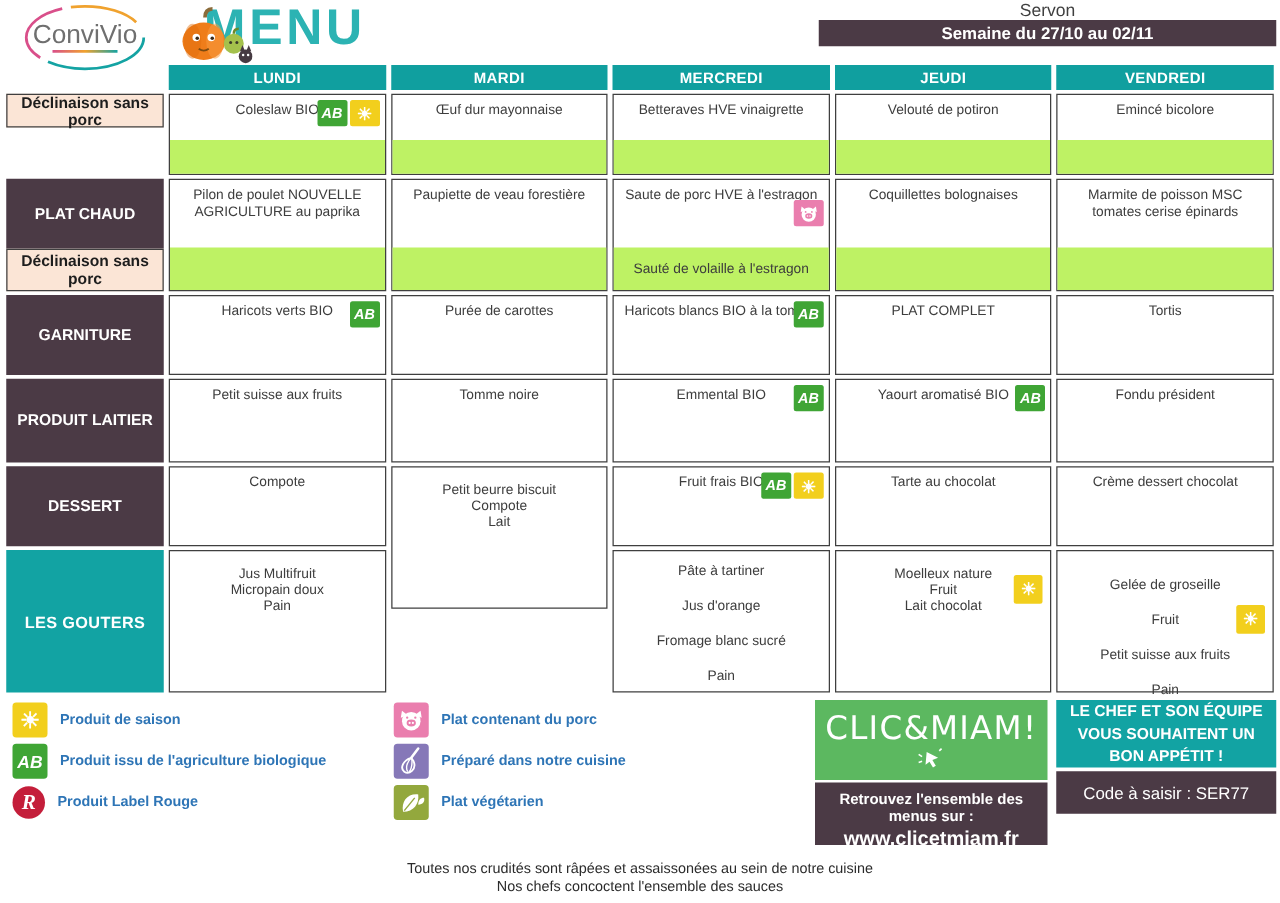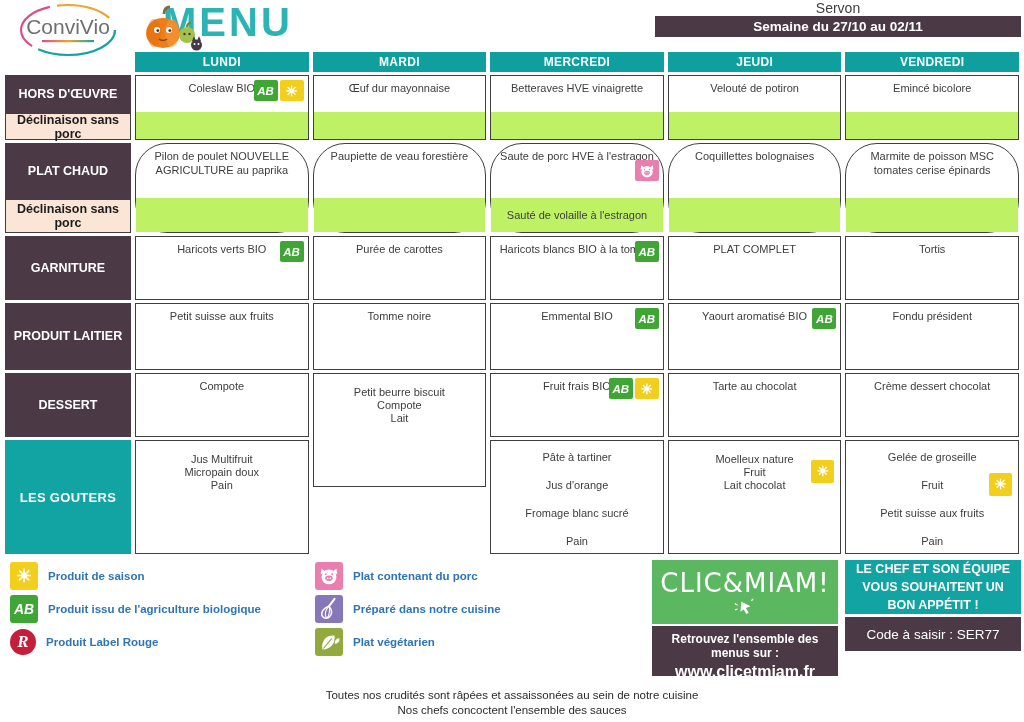--- a/index.html
+++ b/index.html
@@ -20,21 +20,21 @@
   
   .grid{position:absolute;left:5px;top:52px;width:1014px;display:grid;
       grid-template-columns:126px repeat(5,1fr);column-gap:4px;}
   .col{display:flex;flex-direction:column;gap:3px;}
   .spacer{height:20px;}
   .dayhead{height:20px;background:#109f9f;color:#fff;font-weight:bold;font-size:12px;
       display:flex;align-items:center;justify-content:center;letter-spacing:.3px;}
 
   .cell{border:1px solid #3f3f3f;background:#fff;box-sizing:border-box;
       display:flex;flex-direction:column;}
-  .hc1{height:65px;} .hc2{height:90px;border-radius:32px;} .hc3{height:64px;}
+  .hc1{height:65px;} .hc2{height:90px;} .hc3{height:64px;}
   .hc4{height:67px;} .hc5{height:64px;} .hc6{height:114px;}
   .cmain{position:relative;flex:1;padding:5px 6px 0;text-align:center;
       font-size:11px;line-height:14px;color:#3d3d3d;}
   .cstrip{background:#bef264;flex:0 0 auto;display:flex;align-items:center;
       justify-content:center;text-align:center;font-size:11px;line-height:13px;
       color:#3d3d3d;padding:0 4px;box-sizing:border-box;}
   .hc1 .cstrip{height:27px;} .hc2 .cstrip{height:34px;}
 
   .cicons{position:absolute;top:4px;right:4px;display:flex;gap:2px;}
   .cicons.mid{top:16px;}
@@ -141,21 +141,20 @@
 <div class="menu-title">MENU</div>
 
 <div class="servon">Servon</div>
 <div class="week-banner">Semaine du 27/10 au 02/11</div>
 
 <div class="grid">
 
   <div class="col">
     <div class="spacer"></div>
     <div class="combo c1 hc1">
-      <div class="rh dark">HORS D'ŒUVRE</div>
       <div class="rh cream">Déclinaison sans porc</div>
     </div>
     <div class="combo c2 hc2">
       <div class="rh dark">PLAT CHAUD</div>
       <div class="rh cream">Déclinaison sans porc</div>
     </div>
     <div class="rh dark hc3">GARNITURE</div>
     <div class="rh dark hc4">PRODUIT LAITIER</div>
     <div class="rh dark hc5">DESSERT</div>
     <div class="rh teal hc6">LES GOUTERS</div>
@@ -360,21 +359,21 @@
     <div class="cell hc4">
       <div class="cmain">
           <div>Fondu président</div>
         </div>
     </div>
     <div class="cell hc5">
       <div class="cmain">
           <div>Crème dessert chocolat</div>
         </div>
     </div>
-    <div class="cell hc6 gouters" style="gap:15px;padding-top:10px;">
+    <div class="cell hc6 gouters" style="gap:15px;padding-top:21px;">
       <div class="gitem"><span>Gelée de groseille</span></div>
       <div class="gitem"><span>Fruit</span>
         <span class="ic sun gsun"></span></div>
       <div class="gitem"><span>Petit suisse aux fruits</span></div>
       <div class="gitem"><span>Pain</span></div>
     </div>
   </div>
 </div>
 
 <div class="legend l1">

